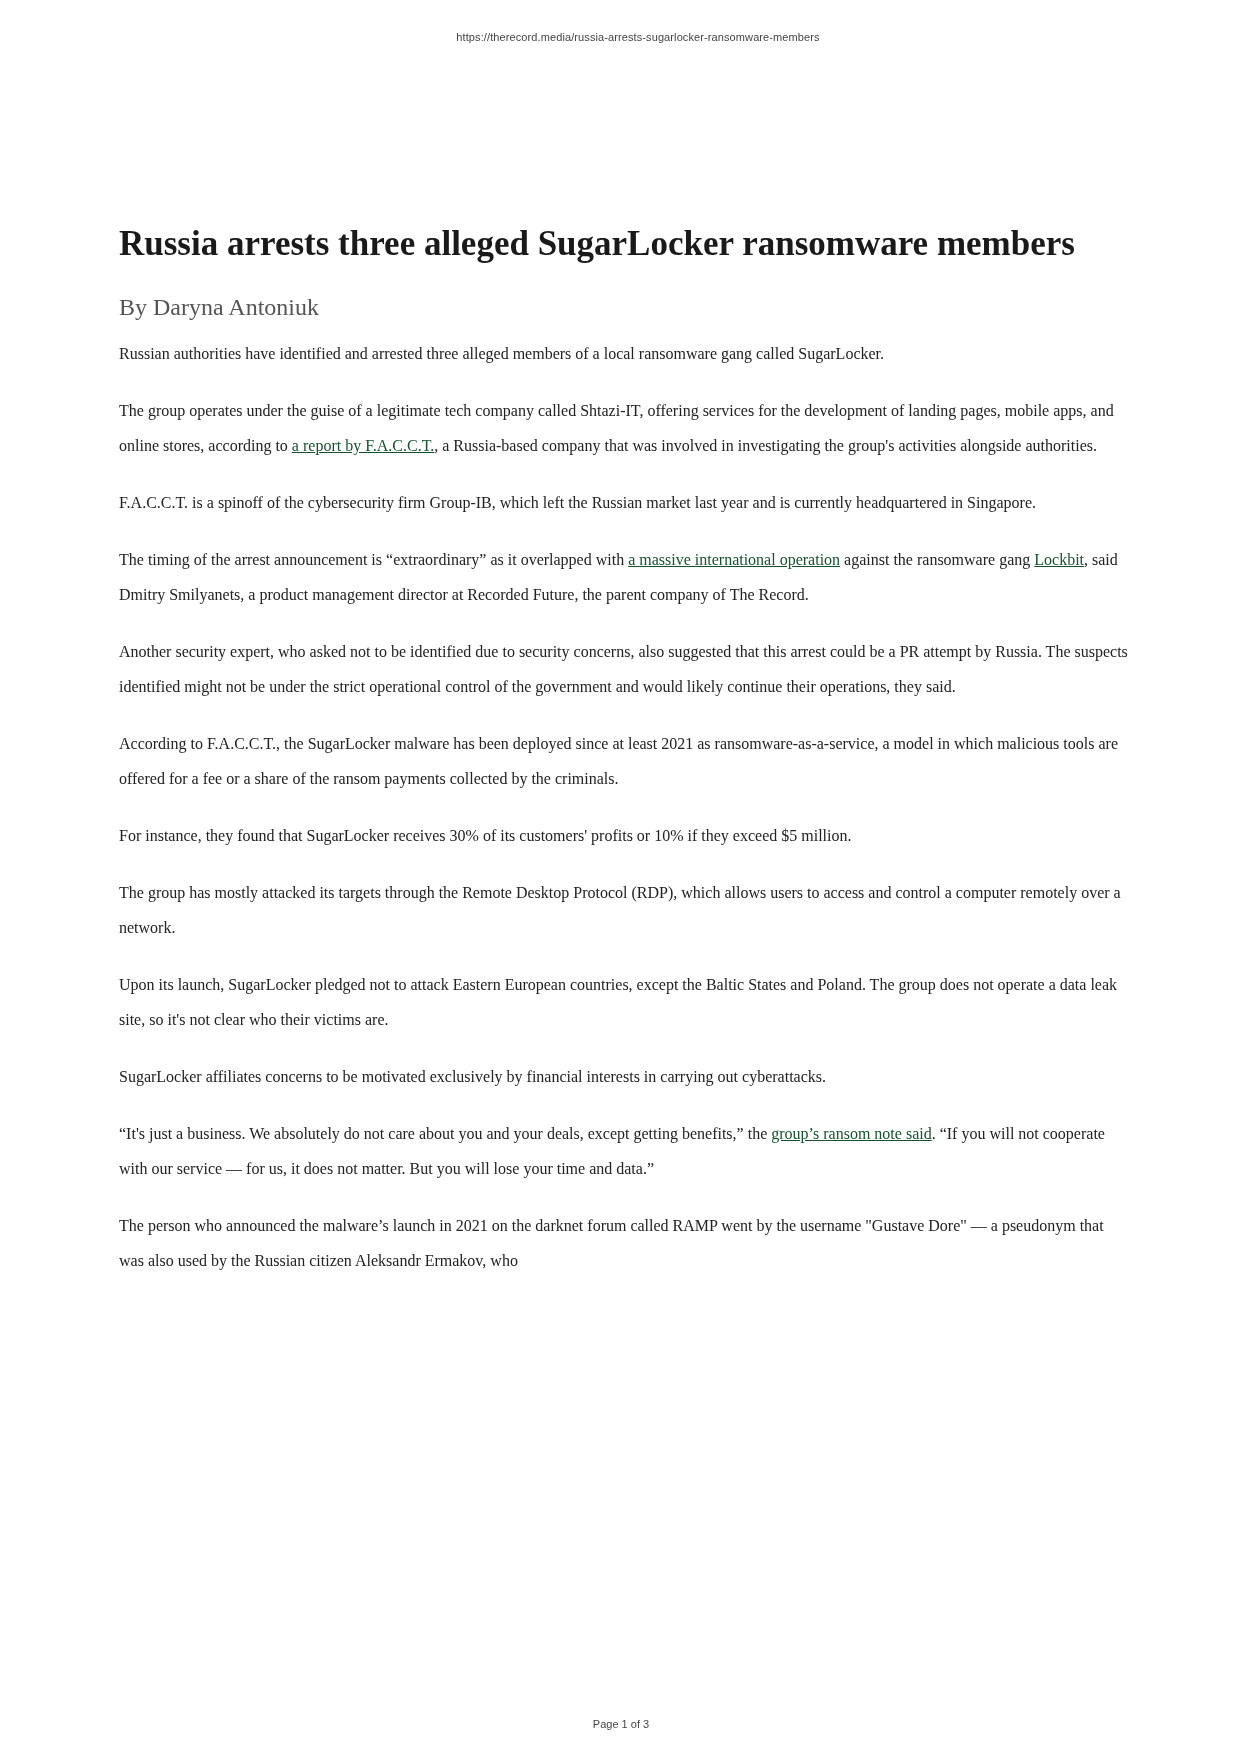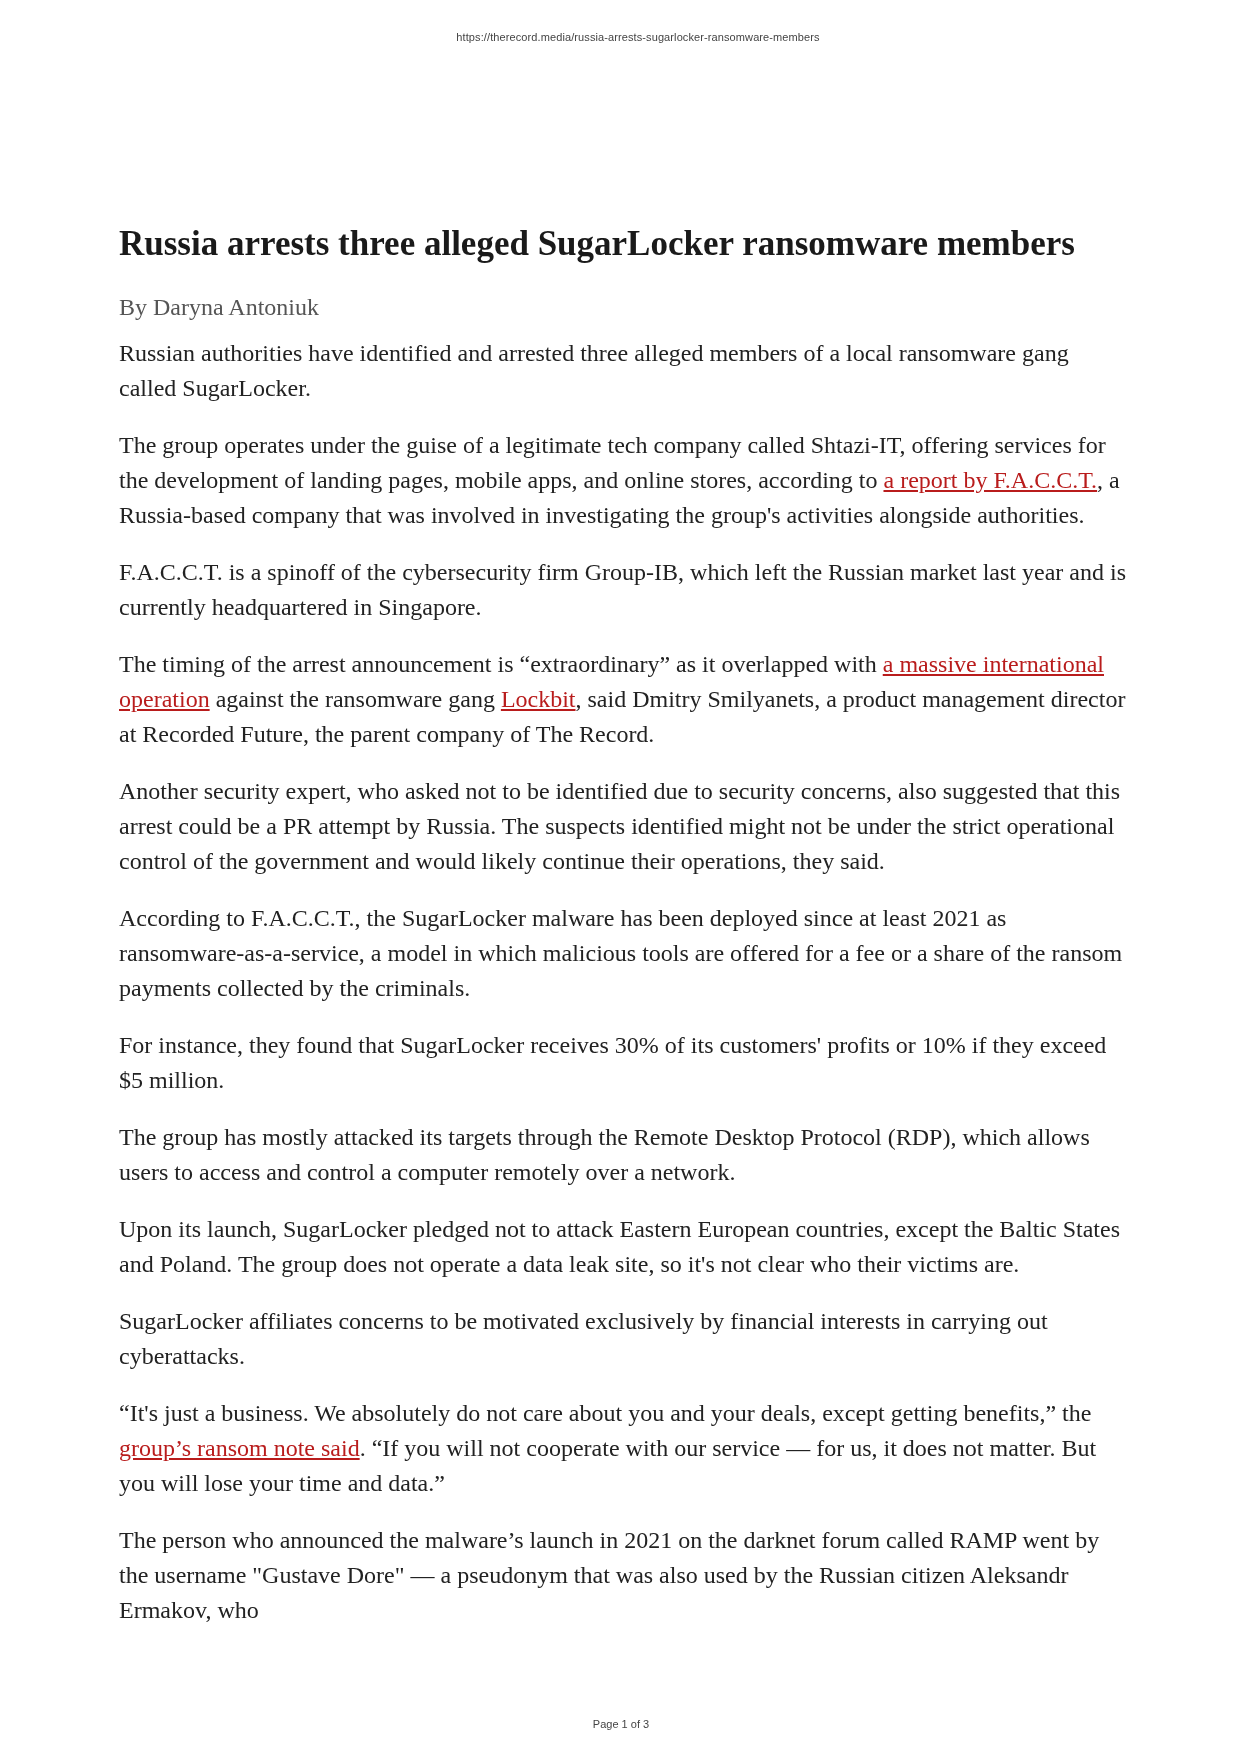--- a/index.html
+++ b/index.html
@@ -51,26 +51,26 @@
       margin-top: 21px;
       font-size: 17.5px;
       line-height: 24px;
       color: #777777;
     }
     .body {
       margin-top: 16px;
     }
     .body p {
       margin: 0 0 22px 0;
-      font-size: 24px;
+      font-size: 16px;
       line-height: 35px;
       color: #222222;
     }
     .body a {
-      color: #b91c1c;
+      color: #14532d;
       text-decoration: underline;
     }
     .page-footer {
       position: absolute;
       top: 1718px;
       left: 0;
       width: 1242px;
       text-align: center;
       font-family: "Liberation Sans", "DejaVu Sans", sans-serif;
       font-size: 11px;

